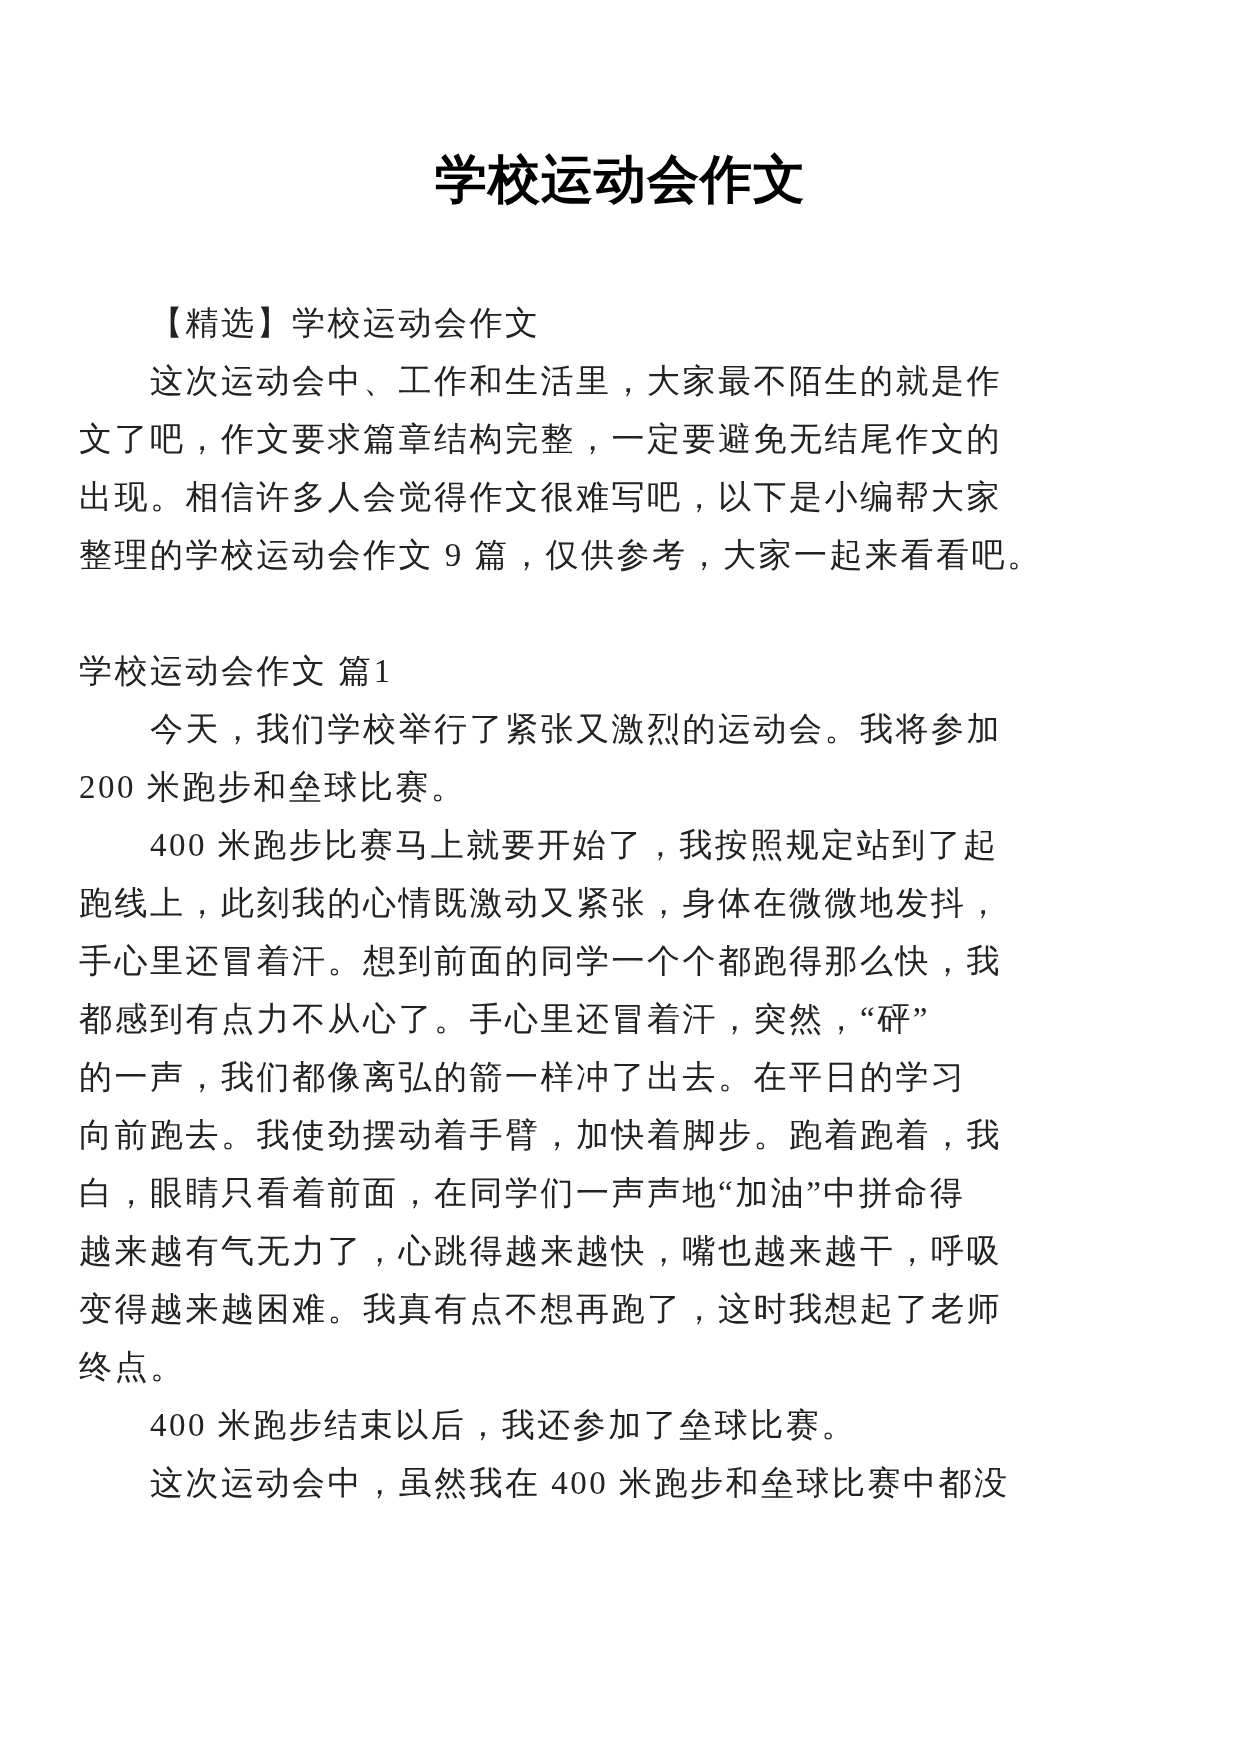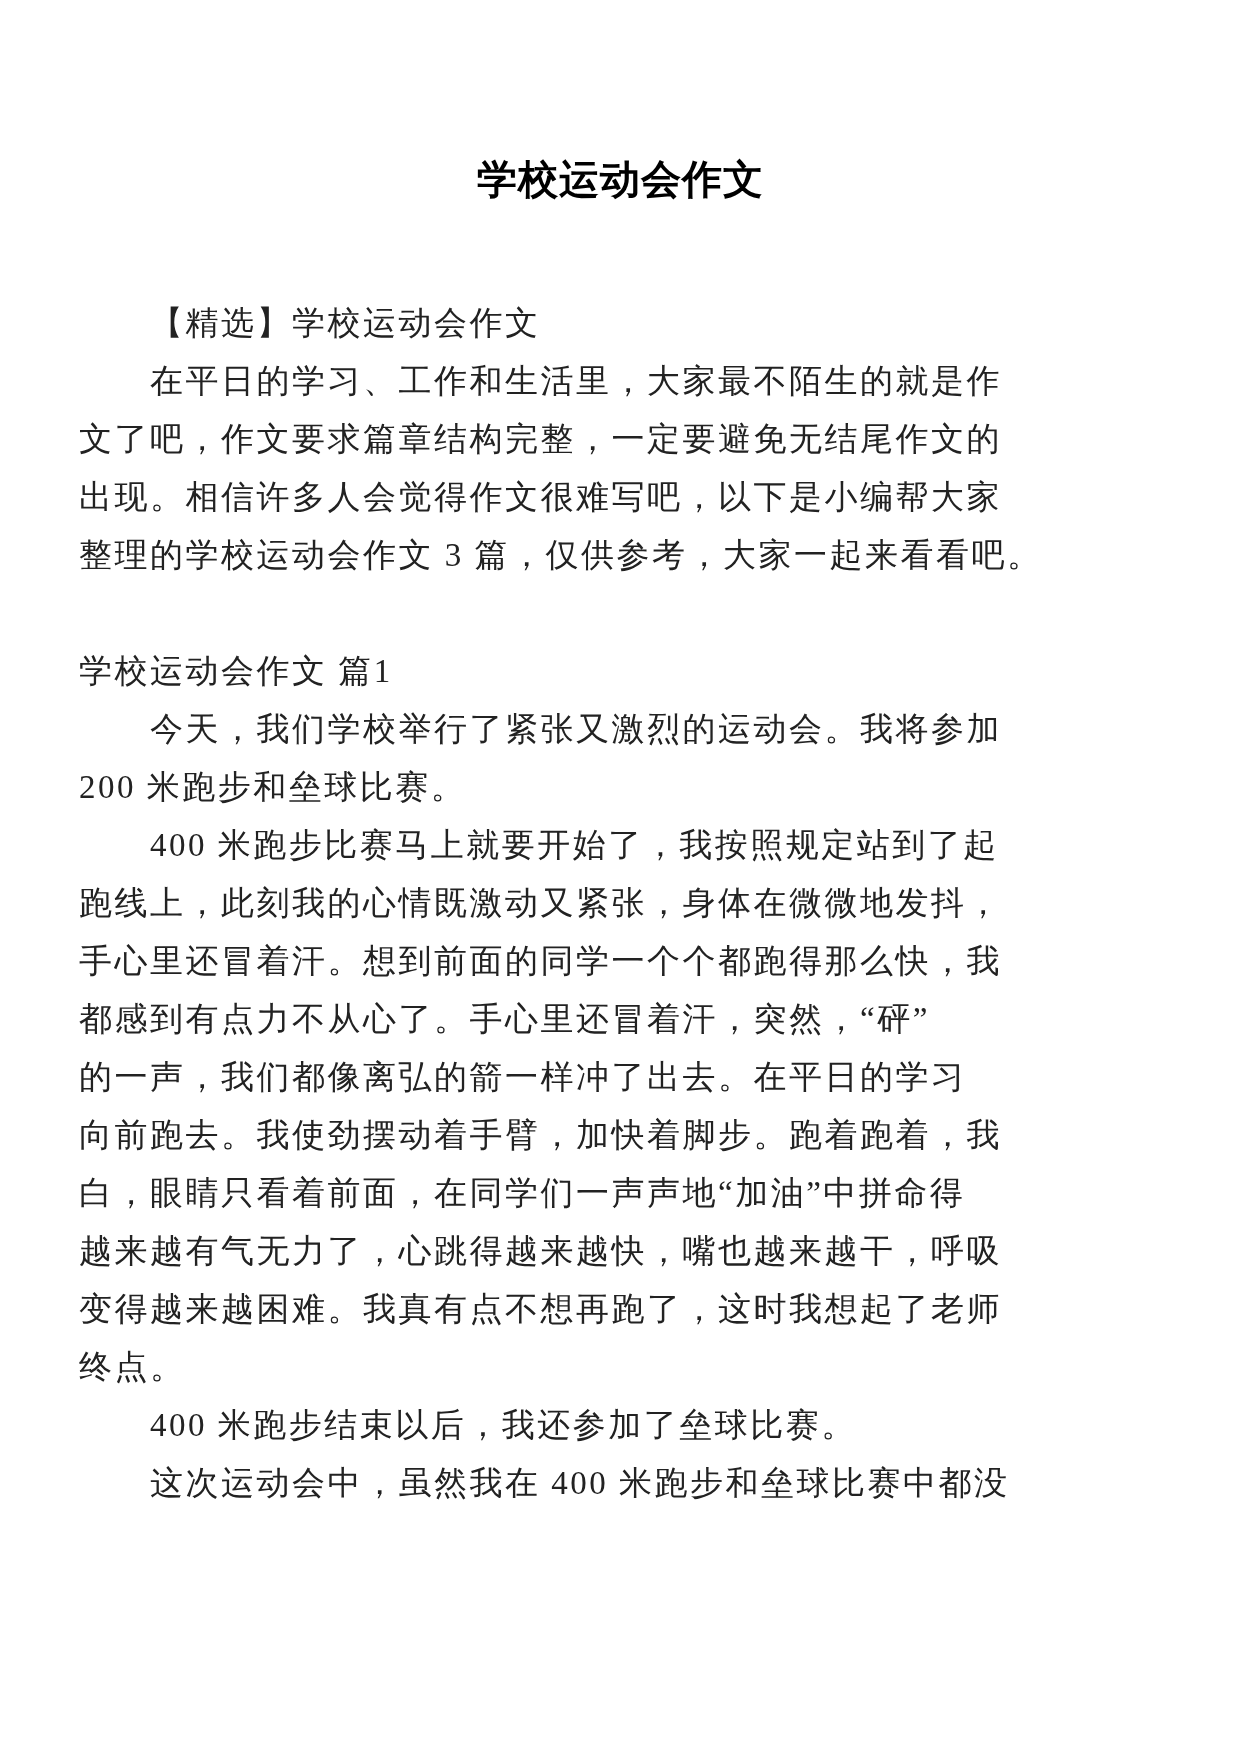--- a/index.html
+++ b/index.html
@@ -13,21 +13,21 @@
     height: 1754px;
     background: #ffffff;
     overflow: hidden;
     font-family: "Liberation Serif", "DejaVu Serif", serif;
     color: #000000;
   }
   .doc-title {
     margin: 0;
     padding-top: 148px;
     text-align: center;
-    font-size: 40px;
+    font-size: 52px;
     line-height: 64px;
     font-weight: 700;
     letter-spacing: 1px;
     color: #000000;
   }
   .doc-body {
     margin-top: 82px;
     padding-left: 79px;
     padding-right: 40px;
     font-size: 33px;
@@ -52,24 +52,24 @@
 </head>
 <body>
 
 <div class="page">
   <h1 class="doc-title">学校运动会作文</h1>
   <div class="doc-body" id="doc-body">
       <div class="paragraph">
         <div class="line indent">【精选】学校运动会作文</div>
       </div>
       <div class="paragraph">
-        <div class="line indent">在平日的学习、工作和生活里，大家最不陌生的就是作</div>
+        <div class="line indent">这次运动会中、工作和生活里，大家最不陌生的就是作</div>
         <div class="line">文了吧，作文要求篇章结构完整，一定要避免无结尾作文的</div>
         <div class="line">出现。相信许多人会觉得作文很难写吧，以下是小编帮大家</div>
-        <div class="line">整理的学校运动会作文 3 篇，仅供参考，大家一起来看看吧。</div>
+        <div class="line">整理的学校运动会作文 9 篇，仅供参考，大家一起来看看吧。</div>
       </div>
       <div class="paragraph spaced">
         <div class="line">学校运动会作文 篇1</div>
       </div>
       <div class="paragraph">
         <div class="line indent">今天，我们学校举行了紧张又激烈的运动会。我将参加</div>
         <div class="line">200 米跑步和垒球比赛。</div>
       </div>
       <div class="paragraph">
         <div class="line indent">400 米跑步比赛马上就要开始了，我按照规定站到了起</div>

